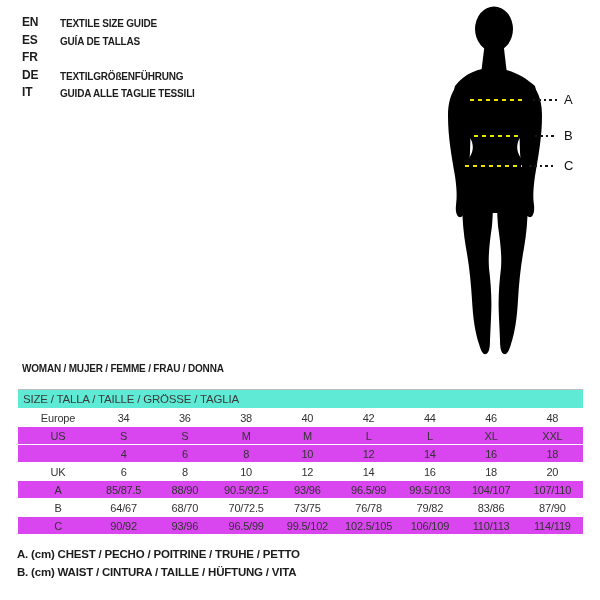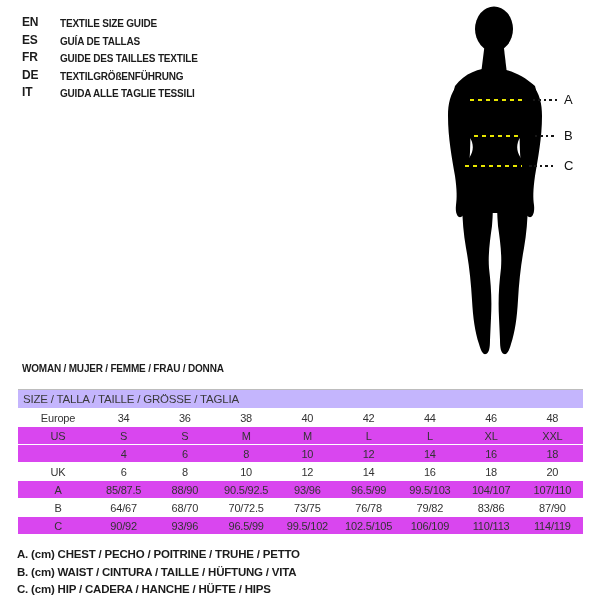--- a/index.html
+++ b/index.html
@@ -38,21 +38,21 @@
 
   
   .group-title { position:absolute; left:22px; top:363px; font-size:10px; font-weight:bold; white-space:nowrap; }
 
   table.size-table { position:absolute; left:18px; top:389px; width:565px;
     border-collapse:collapse; table-layout:fixed; font-size:11px; color:#333; }
   table.size-table td { height:17px; padding:0; text-align:center;
     border-bottom:1px solid #ffffff; white-space:nowrap; }
   table.size-table col.lblcol { width:75px; }
   td.lbl { text-align:left; padding-left:5px !important; }
-  tr.head td { background:#c4b5fd; color:#3a3a3a; text-align:left; padding-left:5px;
+  tr.head td { background:#5eead4; color:#3a3a3a; text-align:left; padding-left:5px;
     height:18px; font-size:11.5px; border-top:1px solid #bdbdbd; }
   tr.shade td { background:#d946ef; }
 
   
   .legend { position:absolute; left:17px; top:546px; font-size:11.5px; font-weight:bold; }
   .legend div { height:17.5px; line-height:17.5px; white-space:nowrap; }
 </style>
 </head>
 <body>
 
@@ -60,21 +60,20 @@
   <div class="lang-row">
     <span class="lang-code">EN</span>
     <span class="lang-label">TEXTILE SIZE GUIDE</span>
   </div>
   <div class="lang-row">
     <span class="lang-code">ES</span>
     <span class="lang-label">GUÍA DE TALLAS</span>
   </div>
   <div class="lang-row">
     <span class="lang-code">FR</span>
-    <span class="lang-label">GUIDE DES TAILLES TEXTILE</span>
   </div>
   <div class="lang-row">
     <span class="lang-code">DE</span>
     <span class="lang-label">TEXTILGRÖßENFÜHRUNG</span>
   </div>
   <div class="lang-row">
     <span class="lang-code">IT</span>
     <span class="lang-label">GUIDA ALLE TAGLIE TESSILI</span>
   </div>
 </div>
@@ -223,14 +222,13 @@
     <td>106/109</td>
     <td>110/113</td>
     <td>114/119</td>
   </tr>
 </tbody>
   </table>
 
 <div class="legend">
   <div>A. (cm) CHEST / PECHO / POITRINE / TRUHE / PETTO</div>
   <div>B. (cm) WAIST / CINTURA / TAILLE / HÜFTUNG / VITA</div>
-  <div>C. (cm) HIP / CADERA / HANCHE / HÜFTE / HIPS</div>
 </div>
 
 </body></html>

